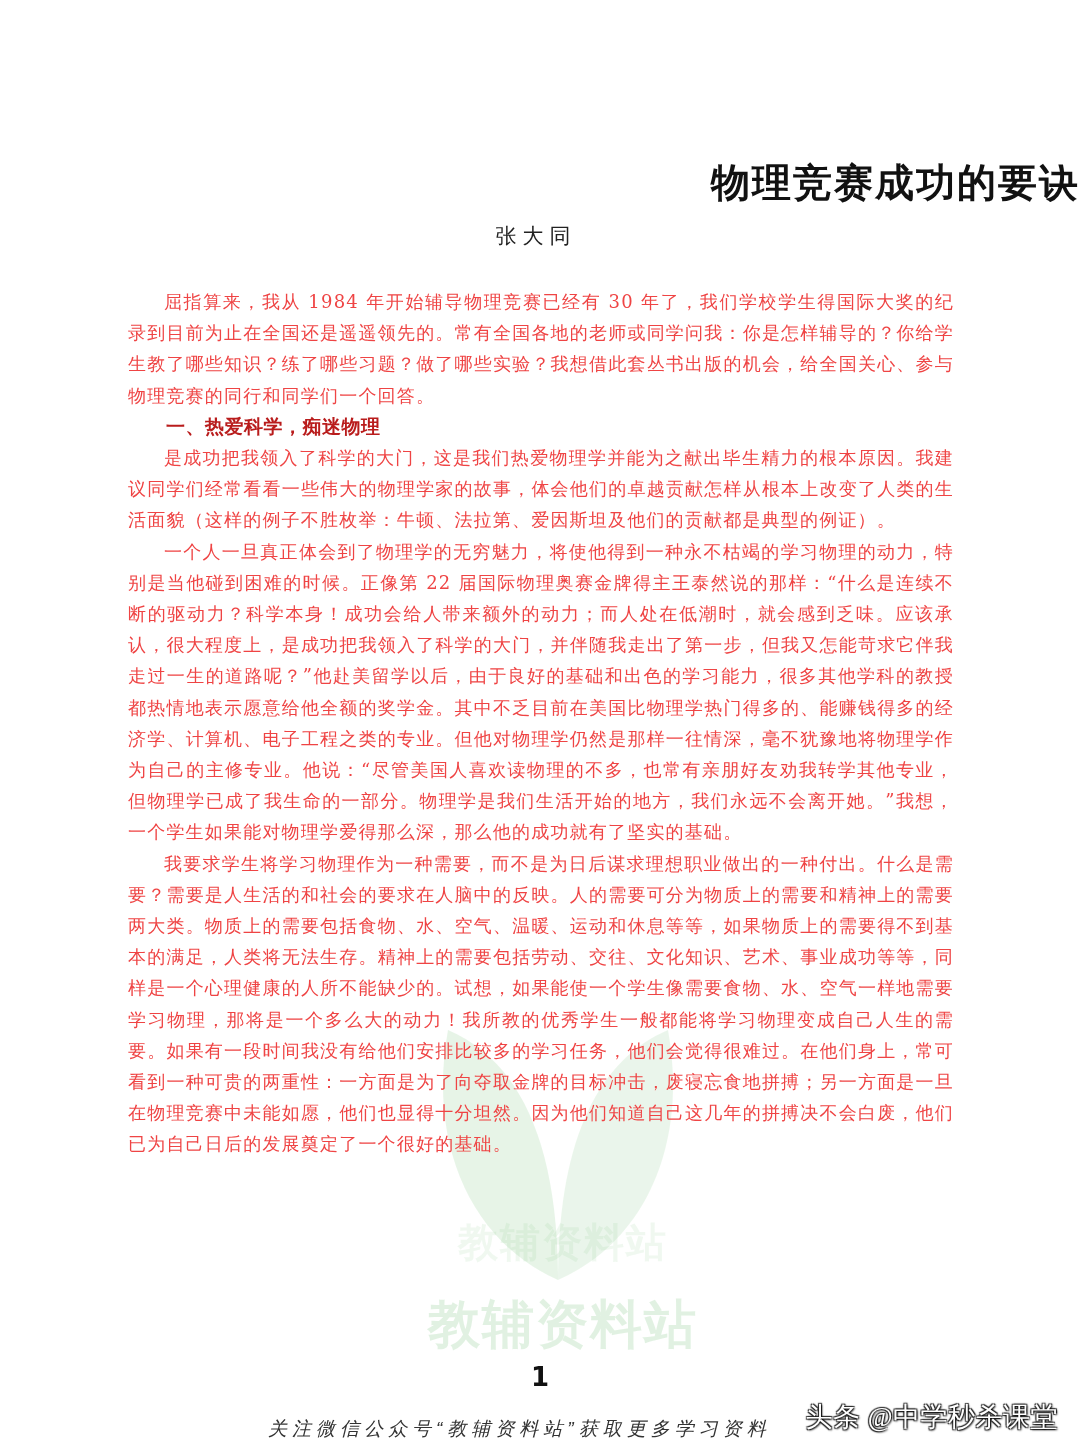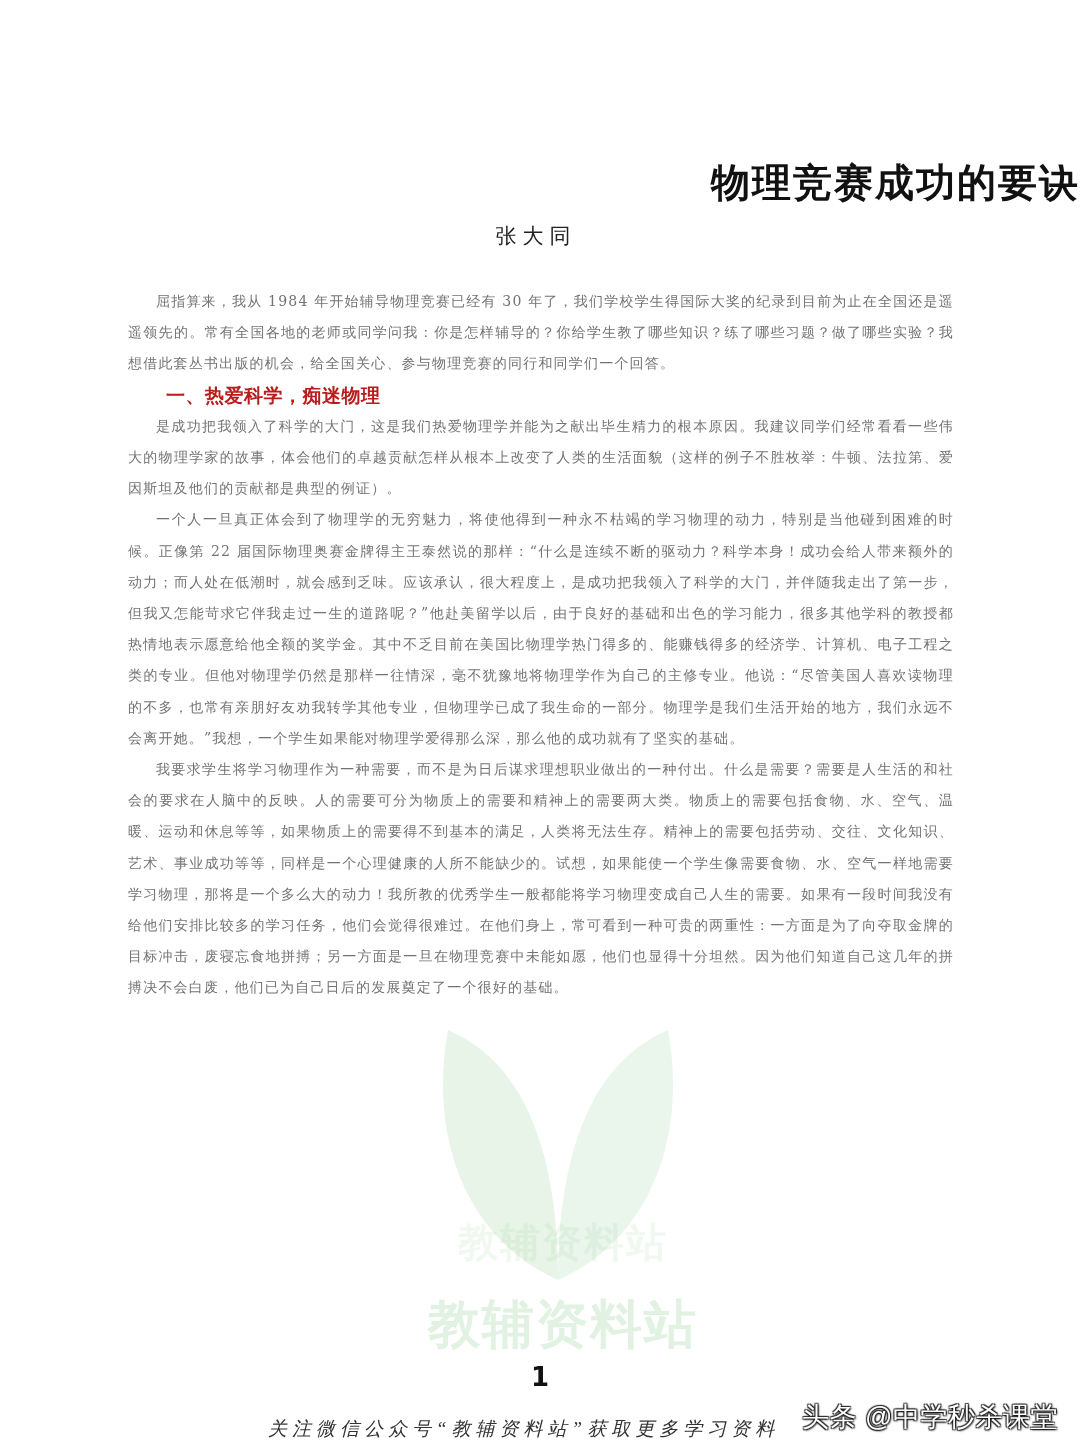--- a/index.html
+++ b/index.html
@@ -7,42 +7,42 @@
          font-family: "DejaVu Serif", "Liberation Serif", serif; color: #1e1e1e; }
   .page { position: absolute; left: 0; top: 0; width: 1080px; height: 1449px; background: #fff; }
 
   .title { position: absolute; left: 0; width: 1080px; top: 156px; text-align: right;
            font-family: "DejaVu Serif", serif; font-weight: bold; font-size: 39px;
            letter-spacing: 2px; color: #111; }
   .author { position: absolute; left: 0; width: 976px; top: 222px; text-align: center;
             font-family: "DejaVu Sans", sans-serif; font-size: 21px; letter-spacing: 6px; color: #222; margin-left: 48px; }
 
   .body { position: absolute; left: 128px; top: 286px; width: 826px; }
-  .para { margin: 0; font-size: 14px; line-height: 31.2px; text-indent: 2em;
-          text-align: justify; letter-spacing: 1.2px; color: #737373; }
+  .para { margin: 0; font-size: 18px; line-height: 31.2px; text-indent: 2em;
+          text-align: justify; letter-spacing: 1.2px; color: #ef4444; }
   .heading { margin: 0; font-family: "DejaVu Sans", sans-serif; font-weight: bold;
              font-size: 19px; line-height: 31.2px; text-indent: 2em; color: #b91c1c; letter-spacing: 0.5px; }
 
   
   .watermark { position: absolute; left: 388px; top: 990px; width: 330px; height: 360px;
                pointer-events: none; z-index: 0; }
   .wm-leaf { position: absolute; opacity: 0.13; }
   .wm-text { position: absolute; left: 30px; top: 300px; width: 290px; text-align: center;
              font-family: "DejaVu Sans", sans-serif; font-weight: bold; font-size: 52px;
              color: #4caf50; opacity: 0.16; letter-spacing: 2px; }
   .wm-text-top { position: absolute; left: 40px; top: 225px; width: 270px; text-align: center;
              font-family: "DejaVu Sans", sans-serif; font-weight: bold; font-size: 40px;
              color: #4caf50; opacity: 0.08; letter-spacing: 2px; }
   .body { z-index: 1; }
 
   .page-number { position: absolute; left: 0; width: 1080px; top: 1362px; text-align: center;
                  font-family: "DejaVu Sans", sans-serif; font-weight: bold; font-size: 26px; color: #111; }
-  .footer-note { position: absolute; left: 268px; top: 1416px; font-family: Liberation Serif, serif;
+  .footer-note { position: absolute; left: 268px; top: 1416px; font-family: Liberation Sans, sans-serif;
                  font-style: italic; font-size: 19px; letter-spacing: 5px; color: #333; }
-  .overlay-tag { position: absolute; right: 22px; top: 1399px; font-family: Liberation Sans, sans-serif;
+  .overlay-tag { position: absolute; right: 22px; top: 1399px; font-family: Liberation Serif, serif;
                  font-size: 27px; color: #ffffff; letter-spacing: 0.5px;
                  text-shadow: 1px 1px 2px #000, -1px -1px 1px #333, 1px -1px 1px #333, -1px 1px 1px #333; }
 </style>
 </head>
 <body>
 
 <div class="page">
 
   <div class="watermark">
     <svg class="wm-leaf" style="left:20px; top:0px;" width="300" height="300" viewBox="0 0 300 300">

